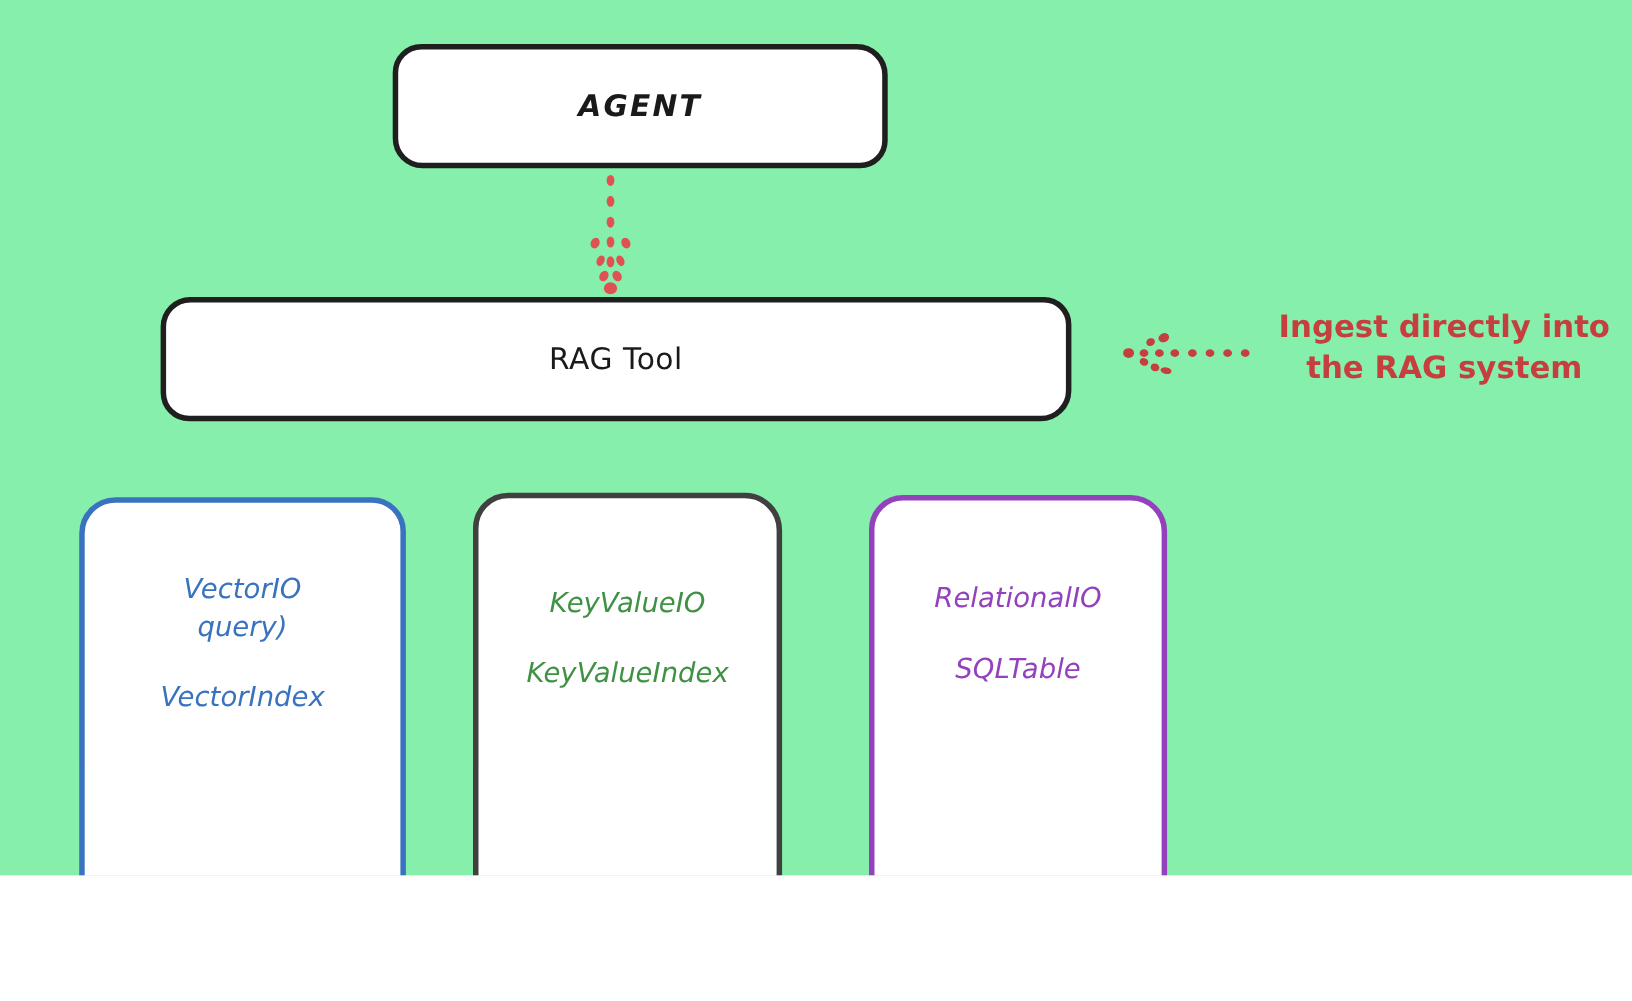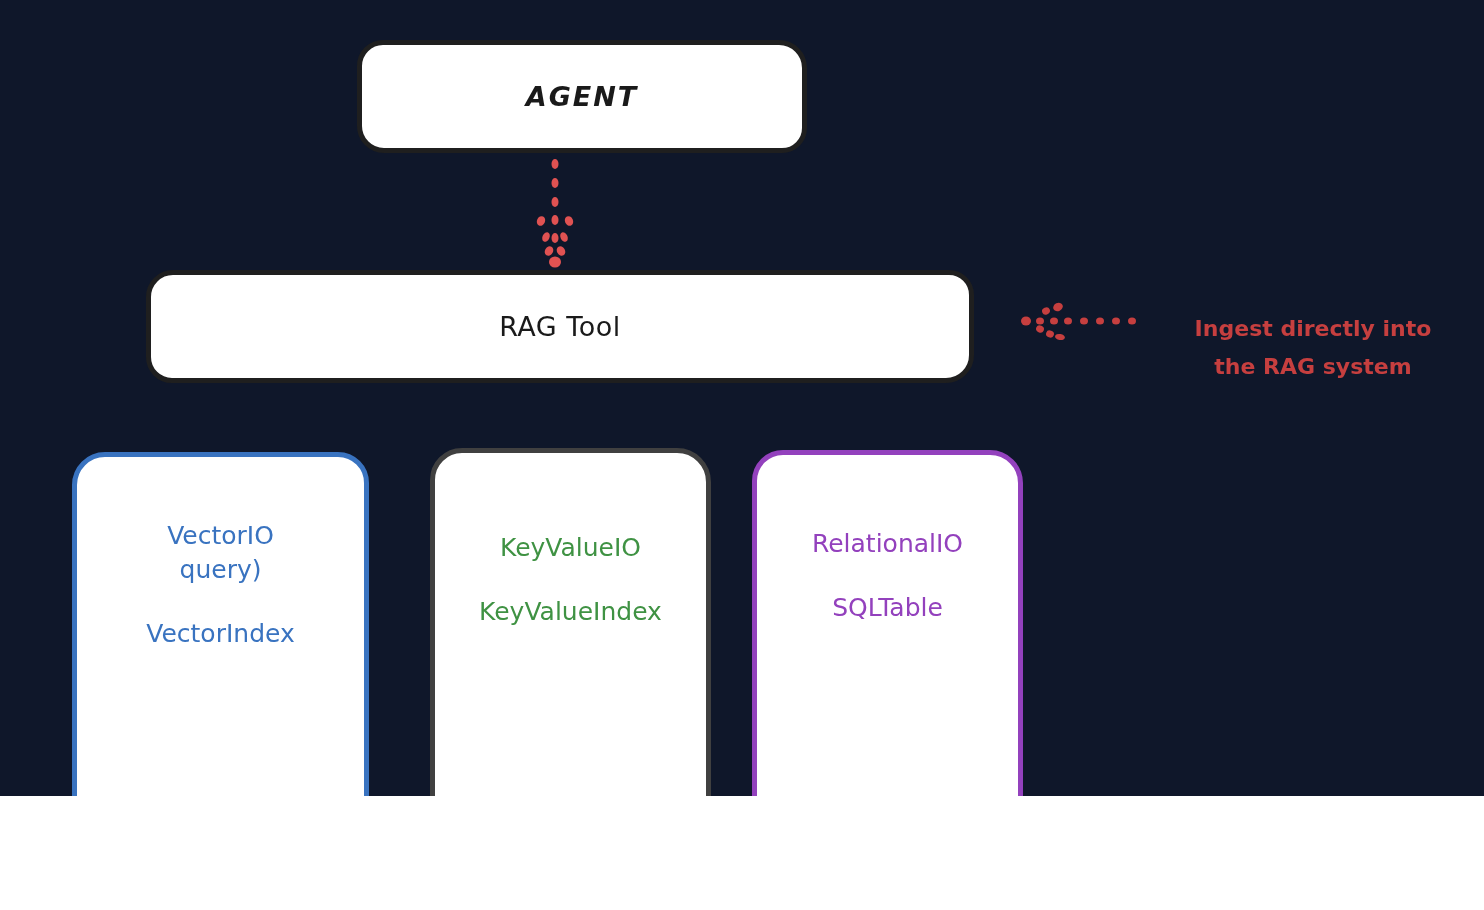--- a/index.html
+++ b/index.html
@@ -4,21 +4,21 @@
 <style>
   html, body {
     margin: 0;
     padding: 0;
     background: #ffffff;
   }
   #canvas {
     position: relative;
     width: 1484px;
     height: 796px;
-    background: #0f172a;
+    background: #86efac;
     overflow: hidden;
     font-family: "DejaVu Sans", sans-serif;
   }
 
   
   .node {
     position: absolute;
     box-sizing: border-box;
     background: #ffffff;
     display: flex;
@@ -53,21 +53,21 @@
   }
   .node-kv {
     left: 430px;
     top: 448px;
     width: 281px;
     height: 408px;
     border: 5px solid #404040;
     border-radius: 32px 34px 30px 33px;
   }
   .node-relational {
-    left: 752px;
+    left: 790px;
     top: 450px;
     width: 271px;
     height: 409px;
     border: 5px solid #9341bd;
     border-radius: 31px 33px 32px 30px;
   }
 
   
   .title-label {
     font-family: "DejaVu Sans", sans-serif;
@@ -89,43 +89,42 @@
     position: absolute;
     left: 0;
     right: 0;
     text-align: center;
     font-family: "DejaVu Sans", sans-serif;
     font-weight: 500;
     font-size: 25px;
     line-height: 34px;
   }
   .stack .gap { display: block; height: 30px; }
-  .stack .sub { display: block; }
+  .stack .sub { display: block; font-style: italic; }
 
   .txt-blue   { color: #3973c0; }
   .txt-green  { color: #3f9243; }
   .txt-purple { color: #9341bd; }
 
   .vector-text { top: 62px; }
   .kv-text     { top: 78px; }
   .rel-text    { top: 72px; }
 
   
   .annotation {
     position: absolute;
     left: 1148px;
     top: 278px;
     width: 330px;
     font-family: "DejaVu Sans", sans-serif;
     font-weight: 600;
-    font-size: 22px;
+    font-size: 28px;
     line-height: 38px;
     color: #c63f3f;
     text-align: center;
-    margin-top: 32px;
   }
 
   
   .arrow-svg {
     position: absolute;
     overflow: visible;
   }
   .arrow-vertical { left: 500px; top: 158px; }
   .arrow-horizontal { left: 1018px; top: 296px; }
 </style>

